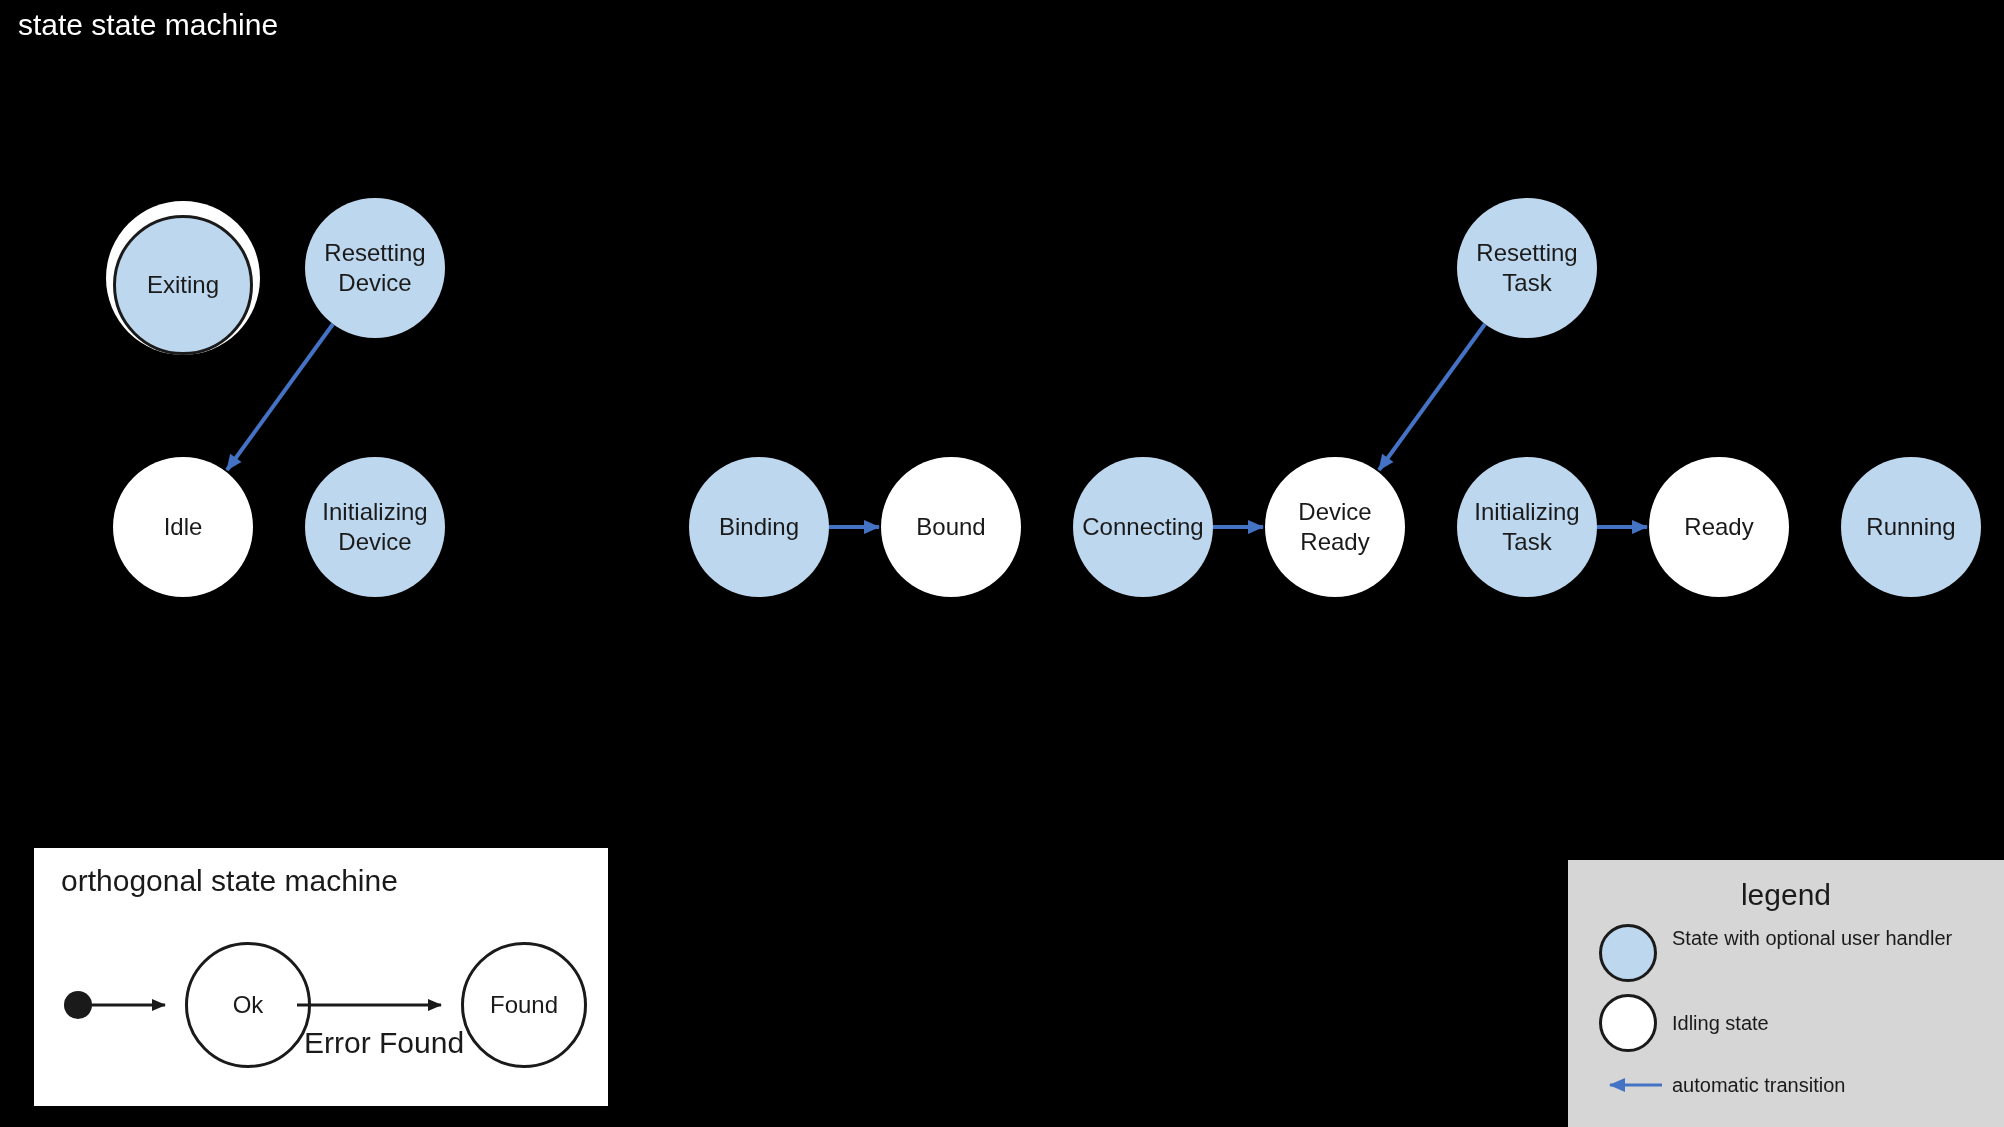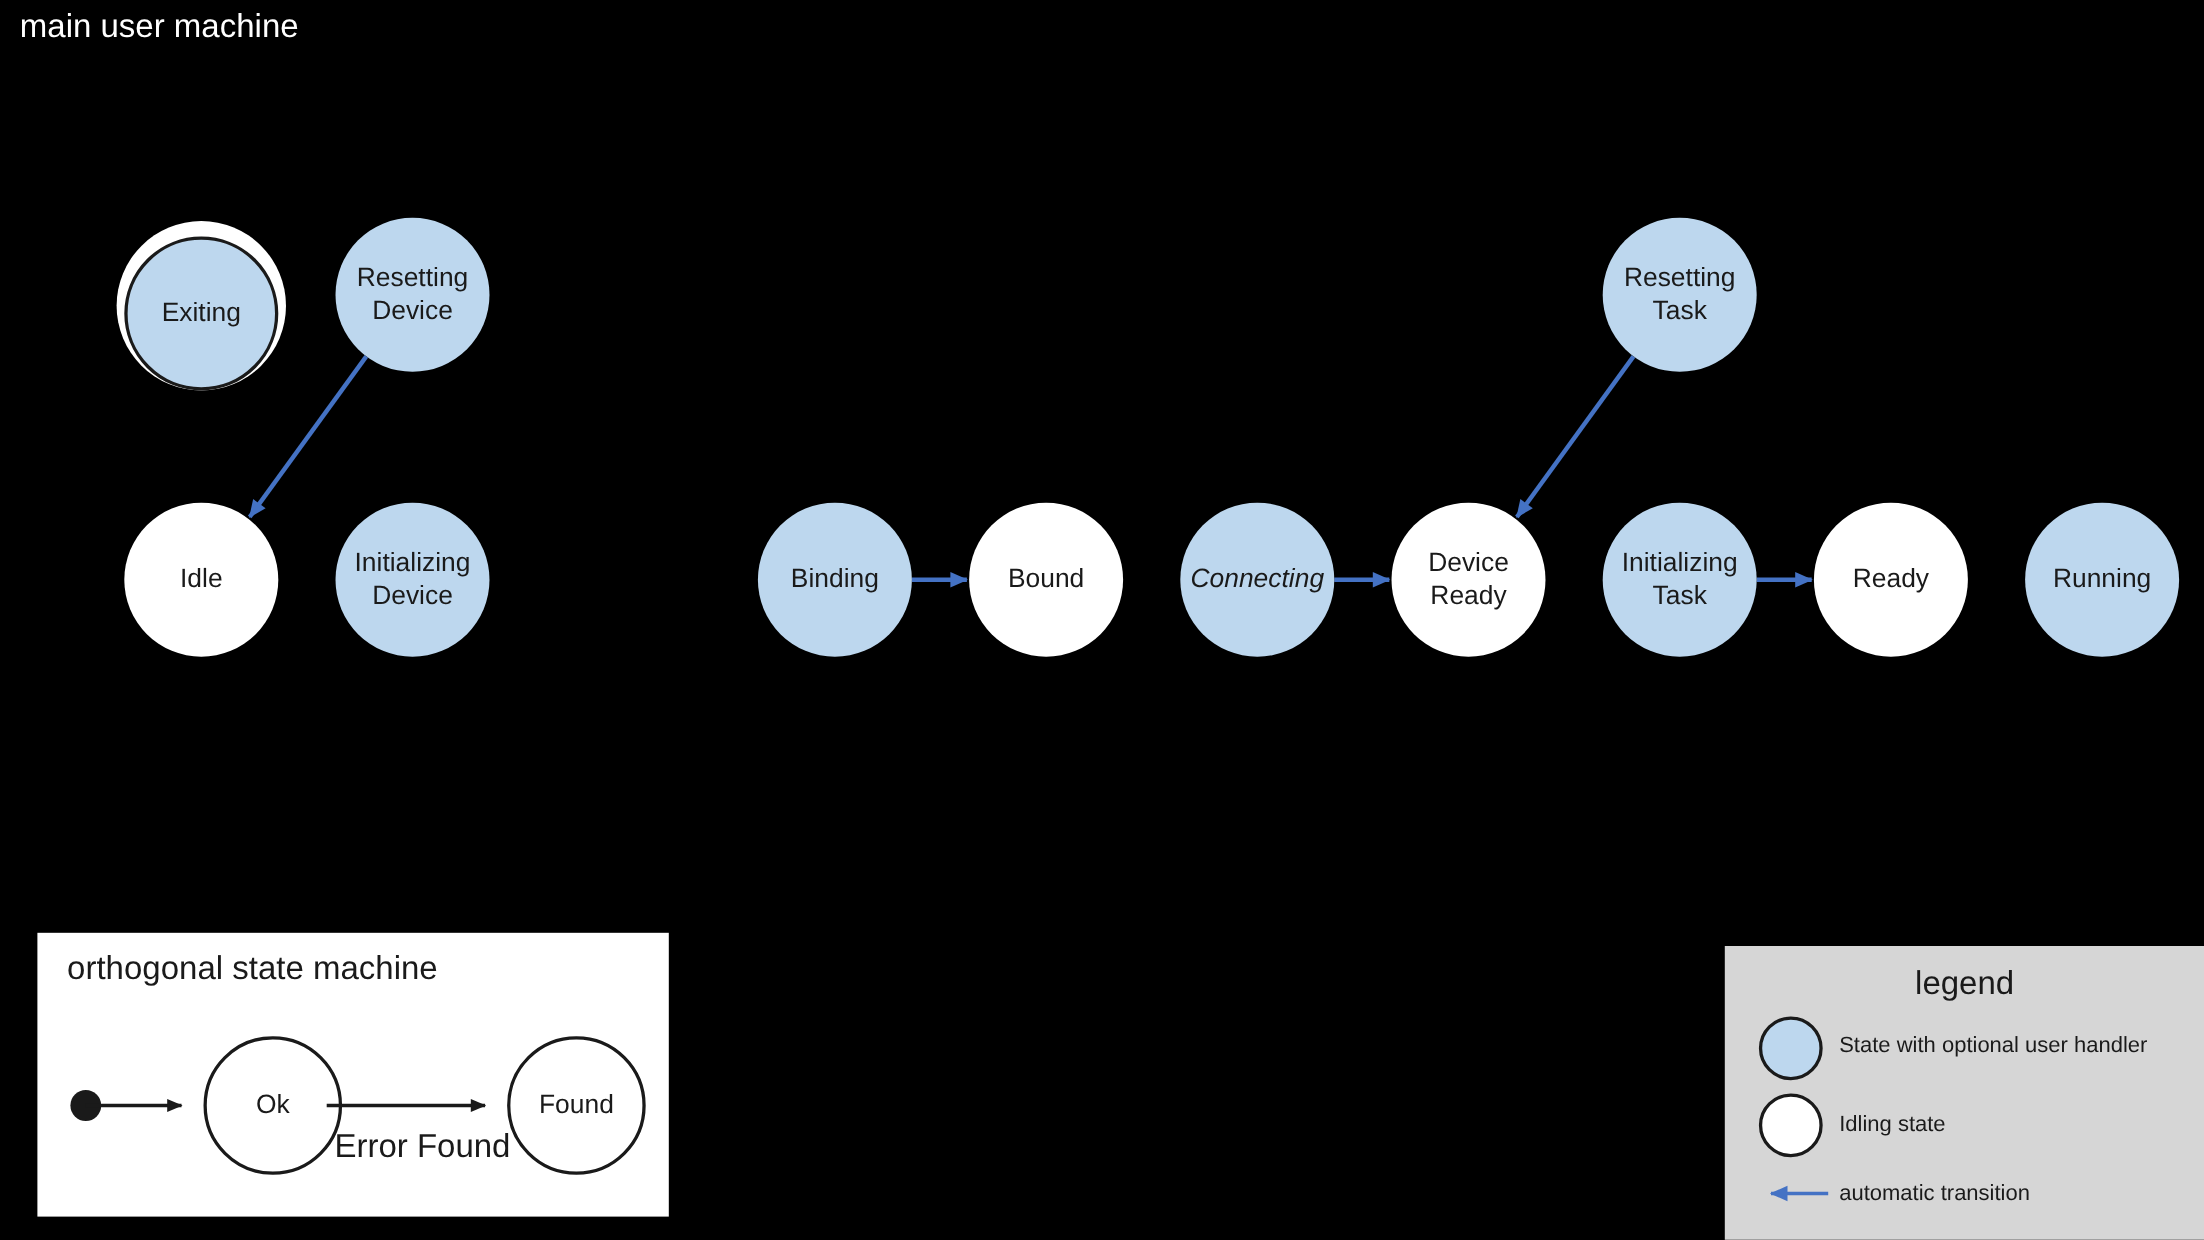--- a/index.html
+++ b/index.html
@@ -157,30 +157,30 @@
     width: 70px;
     height: 18px;
   }
   .legend-label {
     position: absolute;
     left: 104px;
     font-size: 20px;
     white-space: nowrap;
     transform: translateY(-50%);
   }
-  .legend-label--1 { top: 91px; }
+  .legend-label--1 { top: 78px; }
   .legend-label--2 { top: 163px; }
   .legend-label--3 { top: 225px; }
 </style>
 </head>
 <body>
 
 <div class="canvas">
 
-  <div class="diagram-title">main user machine</div>
+  <div class="diagram-title">state state machine</div>
 
   <svg class="transitions" viewBox="0 0 2004 1127" xmlns="http://www.w3.org/2000/svg">
     <defs>
       <marker id="ah-blue" markerUnits="userSpaceOnUse" markerWidth="18" markerHeight="16" refX="16" refY="8" orient="auto">
         <path class="arrowhead-blue" d="M1,1 L17,8 L1,15 Z"></path>
       </marker>
       <marker id="ah-black" markerUnits="userSpaceOnUse" markerWidth="16" markerHeight="14" refX="14" refY="7" orient="auto">
         <path class="arrowhead-black" d="M1,1 L15,7 L1,13 Z"></path>
       </marker>
     </defs>
@@ -203,21 +203,21 @@
 
   <div class="state state--idle" style="left:113px; top:457px;">Idle</div>
 
   <div class="state state--user" style="left:305px; top:457px;">Initializing Device</div>
 
 
   <div class="state state--user" style="left:689px; top:457px;">Binding</div>
 
   <div class="state state--idle" style="left:881px; top:457px;">Bound</div>
 
-  <div class="state state--user" style="left:1073px; top:457px;font-style:italic;">Connecting</div>
+  <div class="state state--user" style="left:1073px; top:457px;">Connecting</div>
 
   <div class="state state--idle" style="left:1265px; top:457px;">Device Ready</div>
 
   <div class="state state--user" style="left:1457px; top:457px;">Initializing Task</div>
 
   <div class="state state--idle" style="left:1649px; top:457px;">Ready</div>
 
   <div class="state state--user" style="left:1841px; top:457px;text-align:right;">Running</div>
 
   <div class="ortho-panel">

